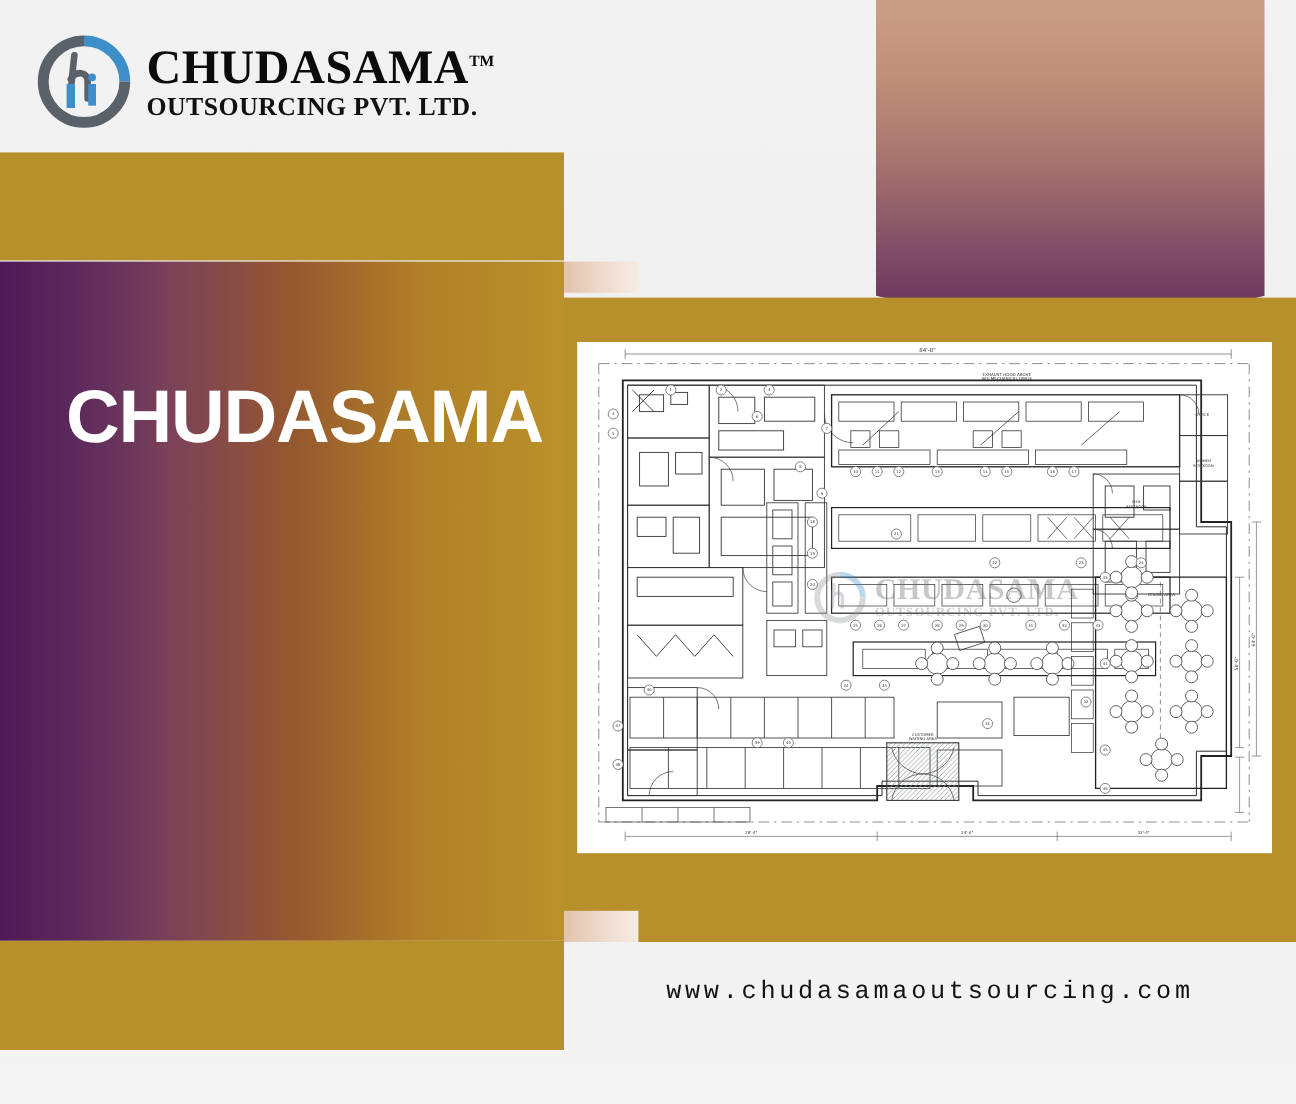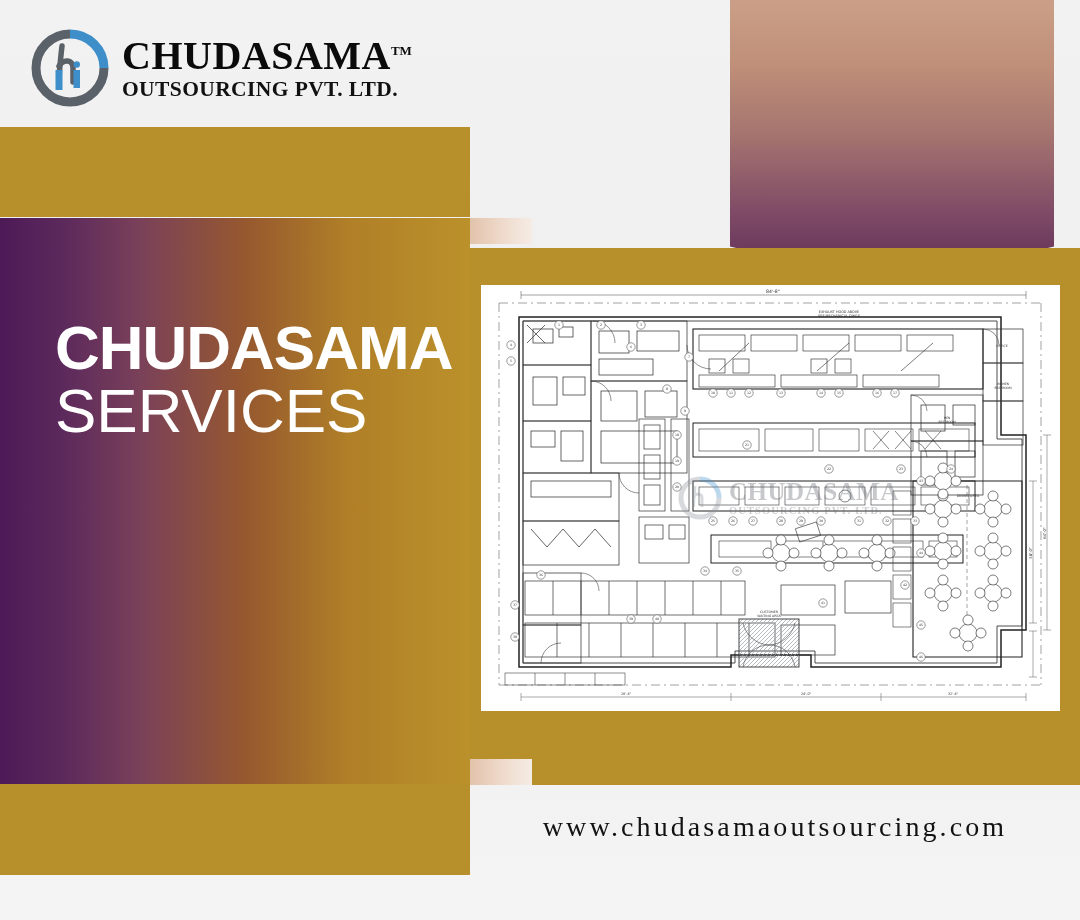--- a/index.html
+++ b/index.html
@@ -47,21 +47,21 @@
     letter-spacing:.4px;color:#111;margin-top:3px;white-space:nowrap;}
 
   
   .headline{position:absolute;left:55px;top:318px;width:420px;color:#fff;}
   .h-bold{font-size:62px;font-weight:700;line-height:.98;letter-spacing:-1px;}
   .h-light{font-size:62px;font-weight:300;line-height:1.02;letter-spacing:0px;}
 
   
   .url{position:absolute;left:470px;top:796px;width:610px;height:62px;
     display:flex;align-items:center;justify-content:center;
-    font-family:Liberation Serif, serif;font-size:28px;letter-spacing:3.1px;color:#121212;}
+    font-family:Liberation Mono, monospace;font-size:21px;letter-spacing:3.1px;color:#121212;}
 
   
   .fp-card{position:absolute;left:481px;top:285px;width:579px;height:426px;
     background:#ffffff;overflow:hidden;}
   .fp-card svg{display:block;width:579px;height:426px;}
 
   .wm{position:absolute;left:676px;top:468px;width:190px;height:60px;
     opacity:.34;display:flex;align-items:center;gap:5px;pointer-events:none;}
   .wm-ring{width:48px;height:48px;position:relative;flex:0 0 auto;}
   .wm-t1{font-family:"Liberation Serif",serif;font-weight:700;font-size:25px;color:#5b6168;
@@ -95,21 +95,20 @@
       </svg>
     </div>
     <div class="logo-type">
       <div class="logo-l1"><span>CHUDASAMA</span><span class="tm">TM</span></div>
       <div class="logo-l2">OUTSOURCING PVT. LTD.</div>
     </div>
   </div>
 
   <div class="headline">
     <div class="h-bold">CHUDASAMA</div>
-    <div class="h-light">SERVICES</div>
   </div>
 
   <div class="fp-card">
     <svg viewBox="0 0 579 426" xmlns="http://www.w3.org/2000/svg">
       <defs>
         <pattern id="hatch" width="4" height="4" patternUnits="userSpaceOnUse">
           <path d="M0 4 L4 0" stroke="#9aa0a6" stroke-width="0.7"></path>
         </pattern>
         <g id="tbl4">
           <circle cx="0" cy="0" r="9" fill="#fff" stroke="#444" stroke-width="0.7"></circle>

